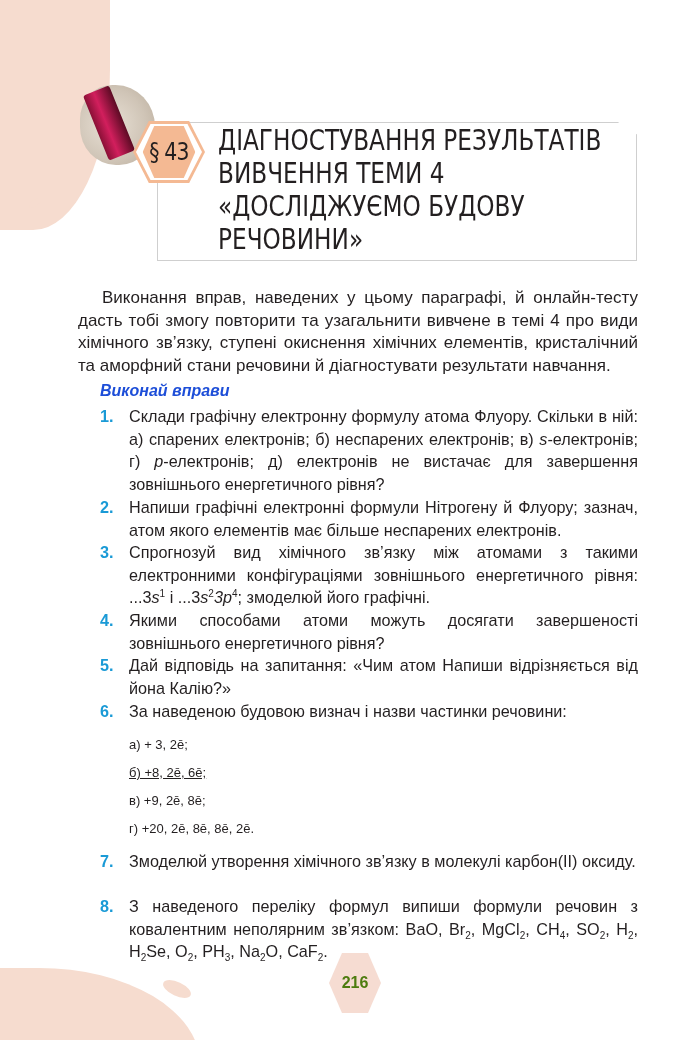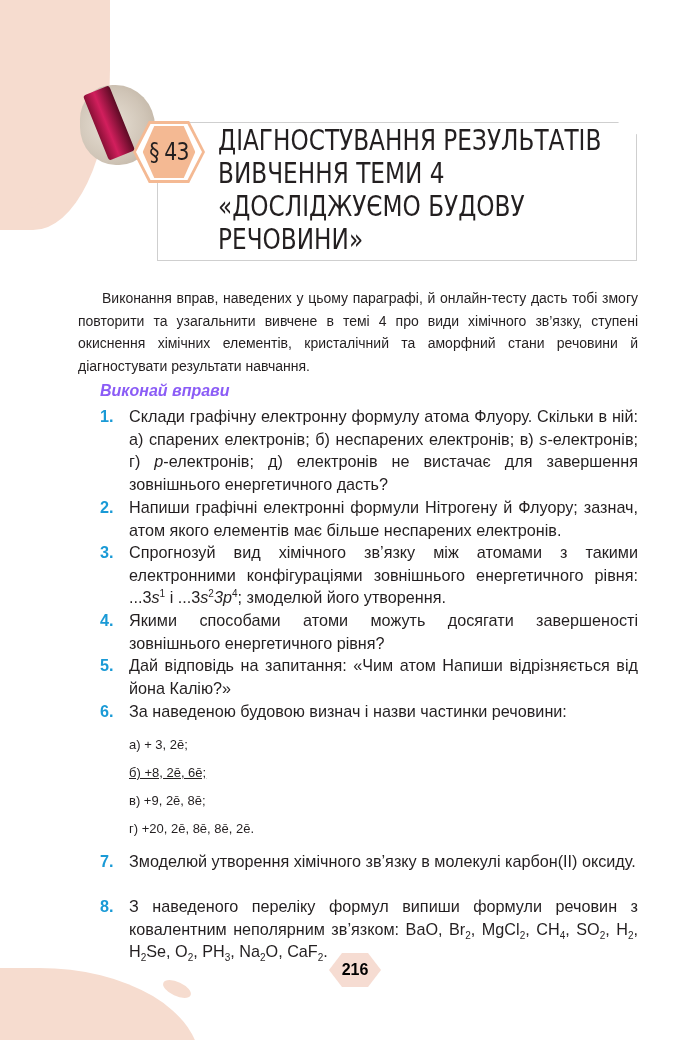--- a/index.html
+++ b/index.html
@@ -73,49 +73,49 @@
     font-family: "DejaVu Sans", sans-serif;
     font-size: 29px; line-height: 33px; color: #231f20;
     transform-origin: left top; transform: scaleX(0.80);
     white-space: nowrap;
   }
   .title-text div { display: block; }
 
   
   .intro {
     position: absolute; left: 78px; top: 287px; width: 560px;
-    font-size: 14px; line-height: 22.5px; text-align: justify;
+    font-size: 17px; line-height: 22.5px; text-align: justify;
     text-indent: 24px;
   }
   .subhead {
     position: absolute; left: 100px; top: 382px;
-    font-size: 16px; font-weight: bold; font-style: italic; color: #8b5cf6;
+    font-size: 16px; font-weight: bold; font-style: italic; color: #1d4ed8;
   }
   .ex {
     position: absolute; left: 100px; width: 538px;
     font-size: 16.2px; line-height: 22.5px;
   }
   .ex .num {
     position: absolute; left: 0; top: 0; width: 28px;
     color: #1a9ad6; font-weight: bold;
   }
   .ex .txt { margin-left: 29px; text-align: justify; display: block; }
   .sub-opt {
     position: absolute; left: 129px;
     font-size: 13px; line-height: 22px;
   }
   sup, sub { font-size: 10px; line-height: 0; }
 
   
   .pg-hex {
-    position: absolute; left: 329px; top: 953px; width: 52px; height: 34px;
+    position: absolute; left: 329px; top: 953px; width: 52px; height: 60px;
     background: #f6dcd2;
     clip-path: polygon(25% 0, 75% 0, 100% 50%, 75% 100%, 25% 100%, 0 50%);
     display: flex; align-items: center; justify-content: center;
-    font-weight: bold; font-size: 16px; color: #000000;
+    font-weight: bold; font-size: 16px; color: #4d7c0f;
     filter: drop-shadow(0 0 1px #bbb);
   }
 </style>
 </head>
 <body>
 
 <div class="blob-top2"></div>
 <div class="blob-drop"></div>
 <div class="blob-bottom"></div>
 <div class="blob-bottom-drip"></div>
@@ -135,31 +135,31 @@
   <div>«ДОСЛІДЖУЄМО БУДОВУ</div>
   <div>РЕЧОВИНИ»</div>
 </div>
 
 <div class="intro">Виконання вправ, наведених у цьому параграфі, й онлайн-тесту дасть тобі змогу повторити та узагальнити вивчене в темі 4 про види хімічного зв’язку, ступені окиснення хімічних елементів, кристалічний та аморфний стани речовини й діагностувати результати навчання.</div>
 
 <div class="subhead">Виконай вправи</div>
 
 <div class="ex" style="top:405px;">
   <span class="num">1.</span>
-  <span class="txt"><span>Склади графічну електронну формулу атома Флуору. Скільки в ній: а) спарених електронів; б) неспарених електронів; в) </span><i>s</i><span>-електронів; г) </span><i>p</i><span>-електронів; д) електронів не вистачає для завершення зовнішнього енергетичного дасть?</span></span>
+  <span class="txt"><span>Склади графічну електронну формулу атома Флуору. Скільки в ній: а) спарених електронів; б) неспарених електронів; в) </span><i>s</i><span>-електронів; г) </span><i>p</i><span>-електронів; д) електронів не вистачає для завершення зовнішнього енергетичного рівня?</span></span>
 </div>
 
 <div class="ex" style="top:496px;">
   <span class="num">2.</span>
   <span class="txt">Напиши графічні електронні формули Нітрогену й Флуору; зазнач, атом якого елементів має більше неспарених електронів.</span>
 </div>
 
 <div class="ex" style="top:541px;">
   <span class="num">3.</span>
-  <span class="txt"><span>Спрогнозуй вид хімічного зв’язку між атомами з такими електронними конфігураціями зовнішнього енергетичного рівня: ...3</span><i>s</i><sup>1</sup><span> і ...3</span><i>s</i><sup>2</sup><i>3</i><i>p</i><sup>4</sup><span>; змоделюй його утворення.</span></span>
+  <span class="txt"><span>Спрогнозуй вид хімічного зв’язку між атомами з такими електронними конфігураціями зовнішнього енергетичного рівня: ...3</span><i>s</i><sup>1</sup><span> і ...3</span><i>s</i><sup>2</sup><i>3</i><i>p</i><sup>4</sup><span>; змоделюй його графічні.</span></span>
 </div>
 
 <div class="ex" style="top:609px;">
   <span class="num">4.</span>
   <span class="txt">Якими способами атоми можуть досягати завершеності зовнішнього енергетичного рівня?</span>
 </div>
 
 <div class="ex" style="top:654px;">
   <span class="num">5.</span>
   <span class="txt">Дай відповідь на запитання: «Чим атом Напиши відрізняється від йона Калію?»</span>

